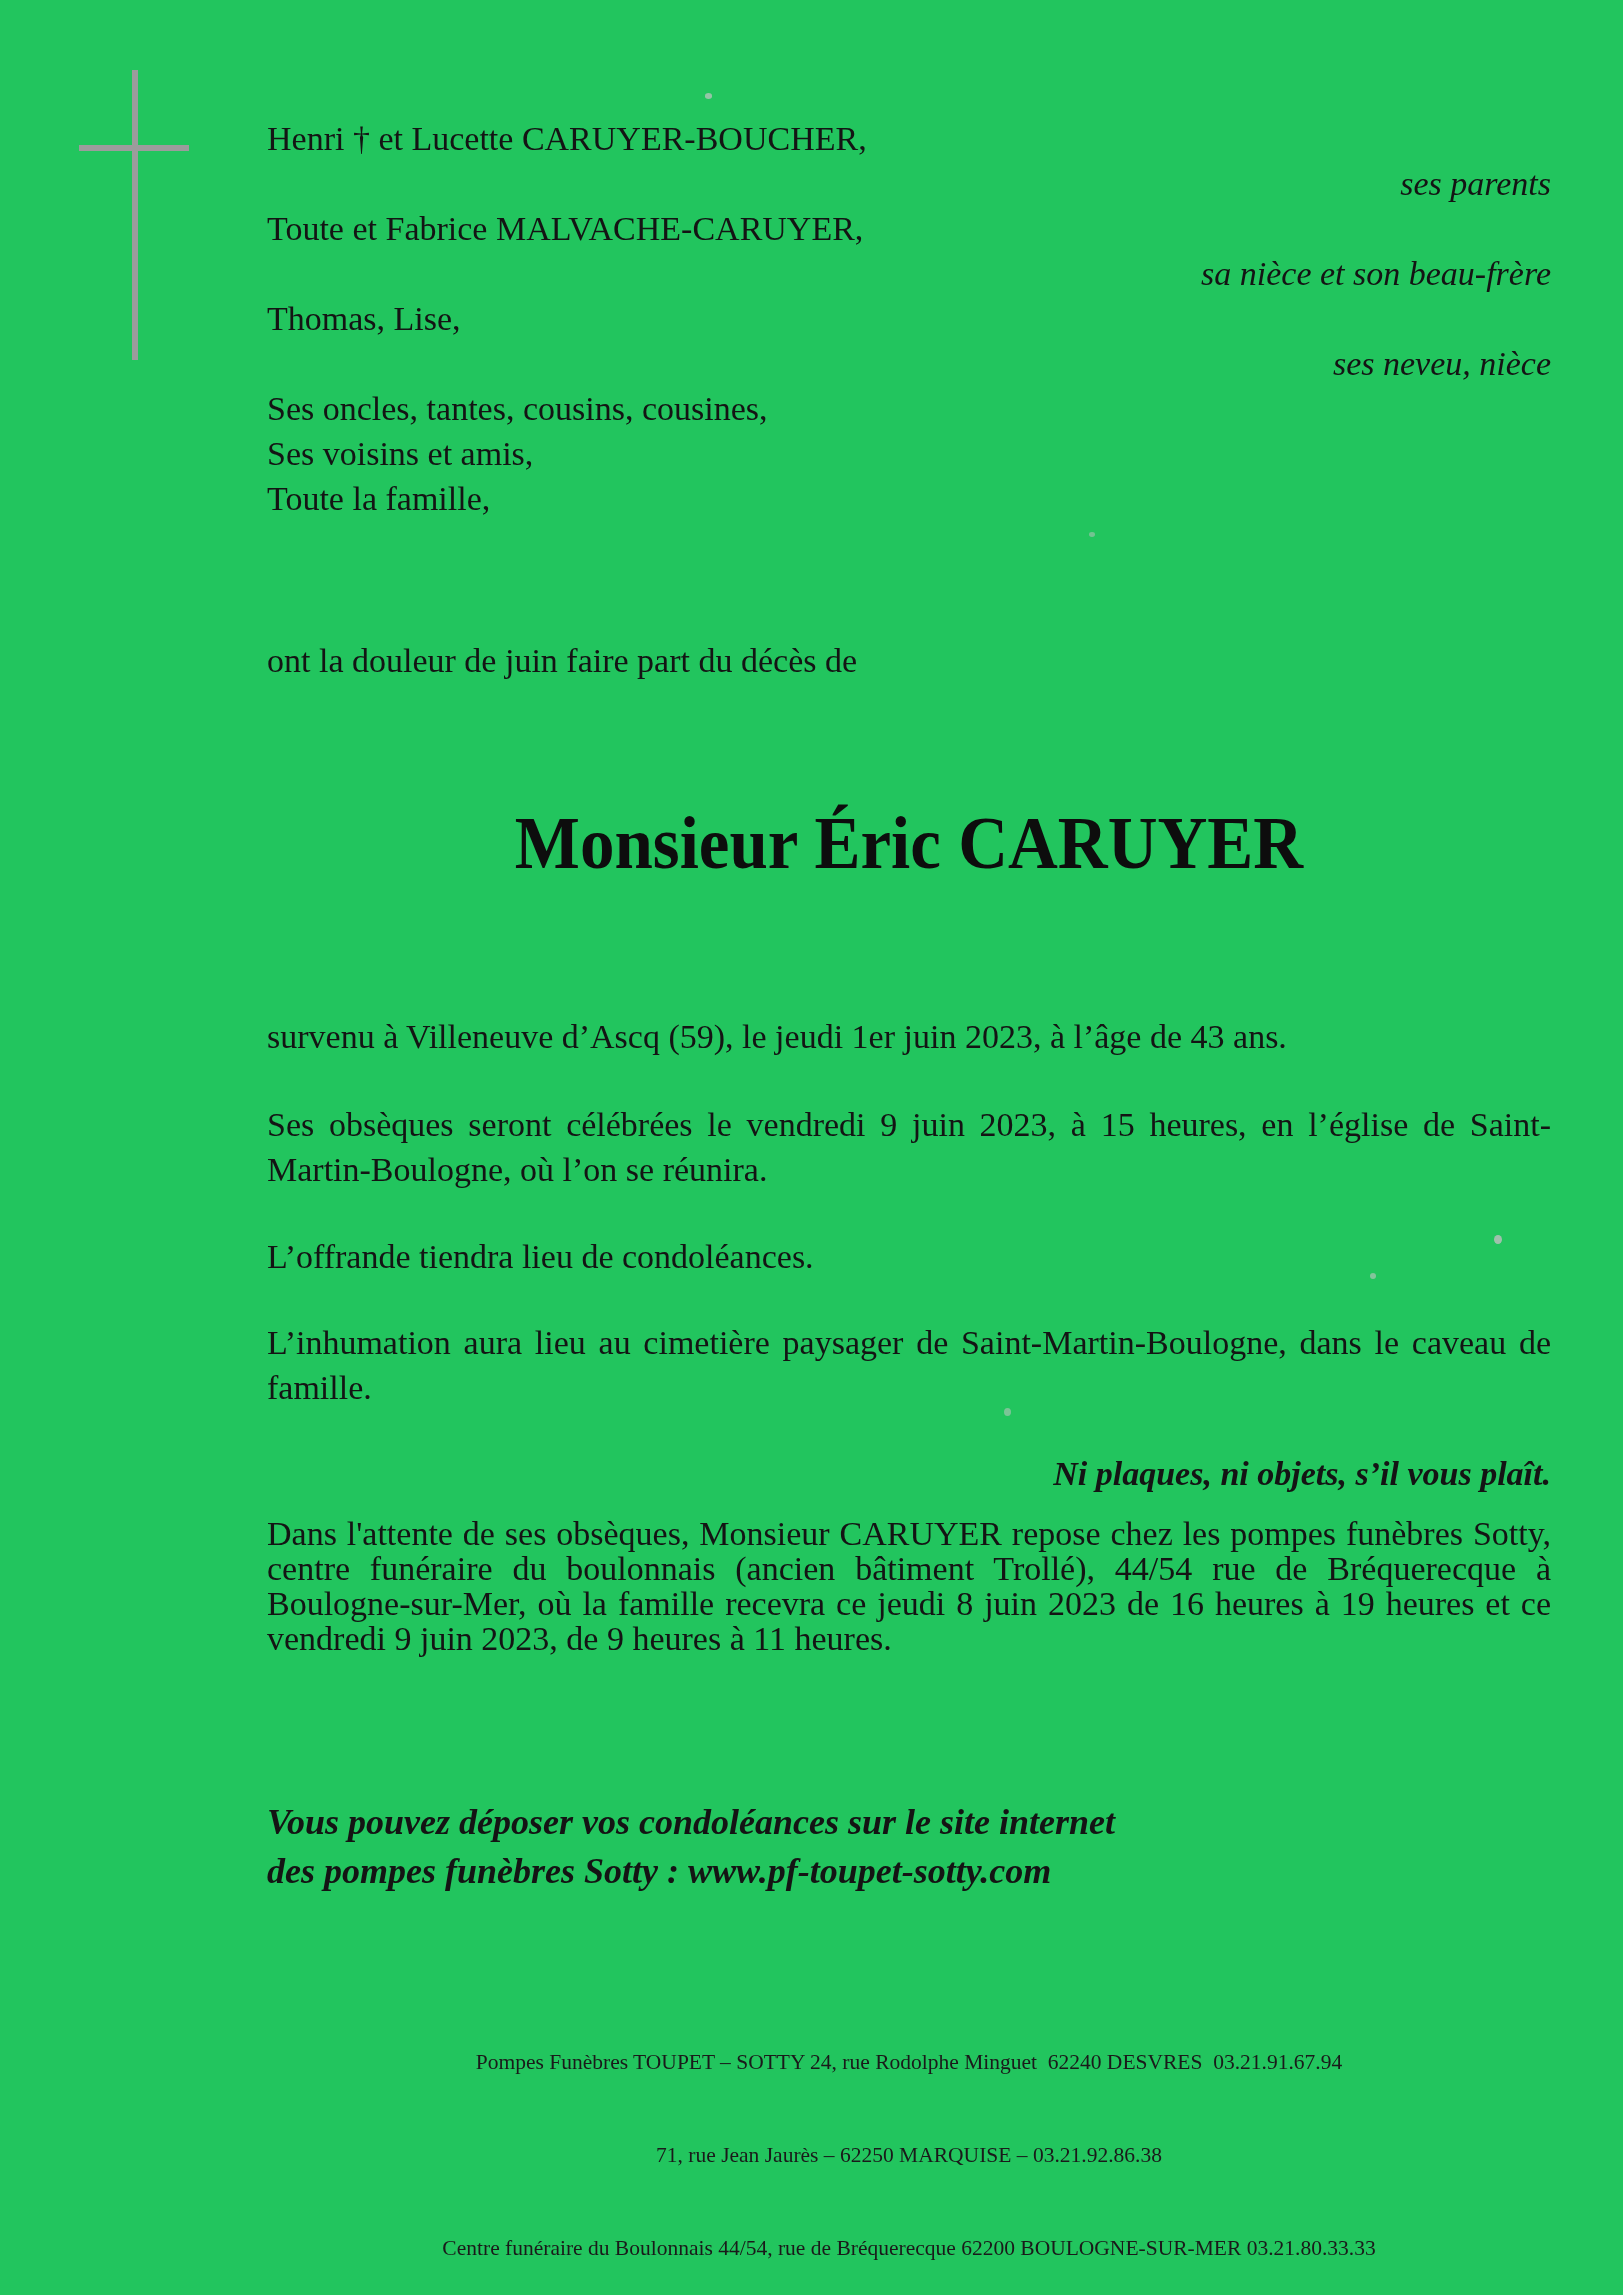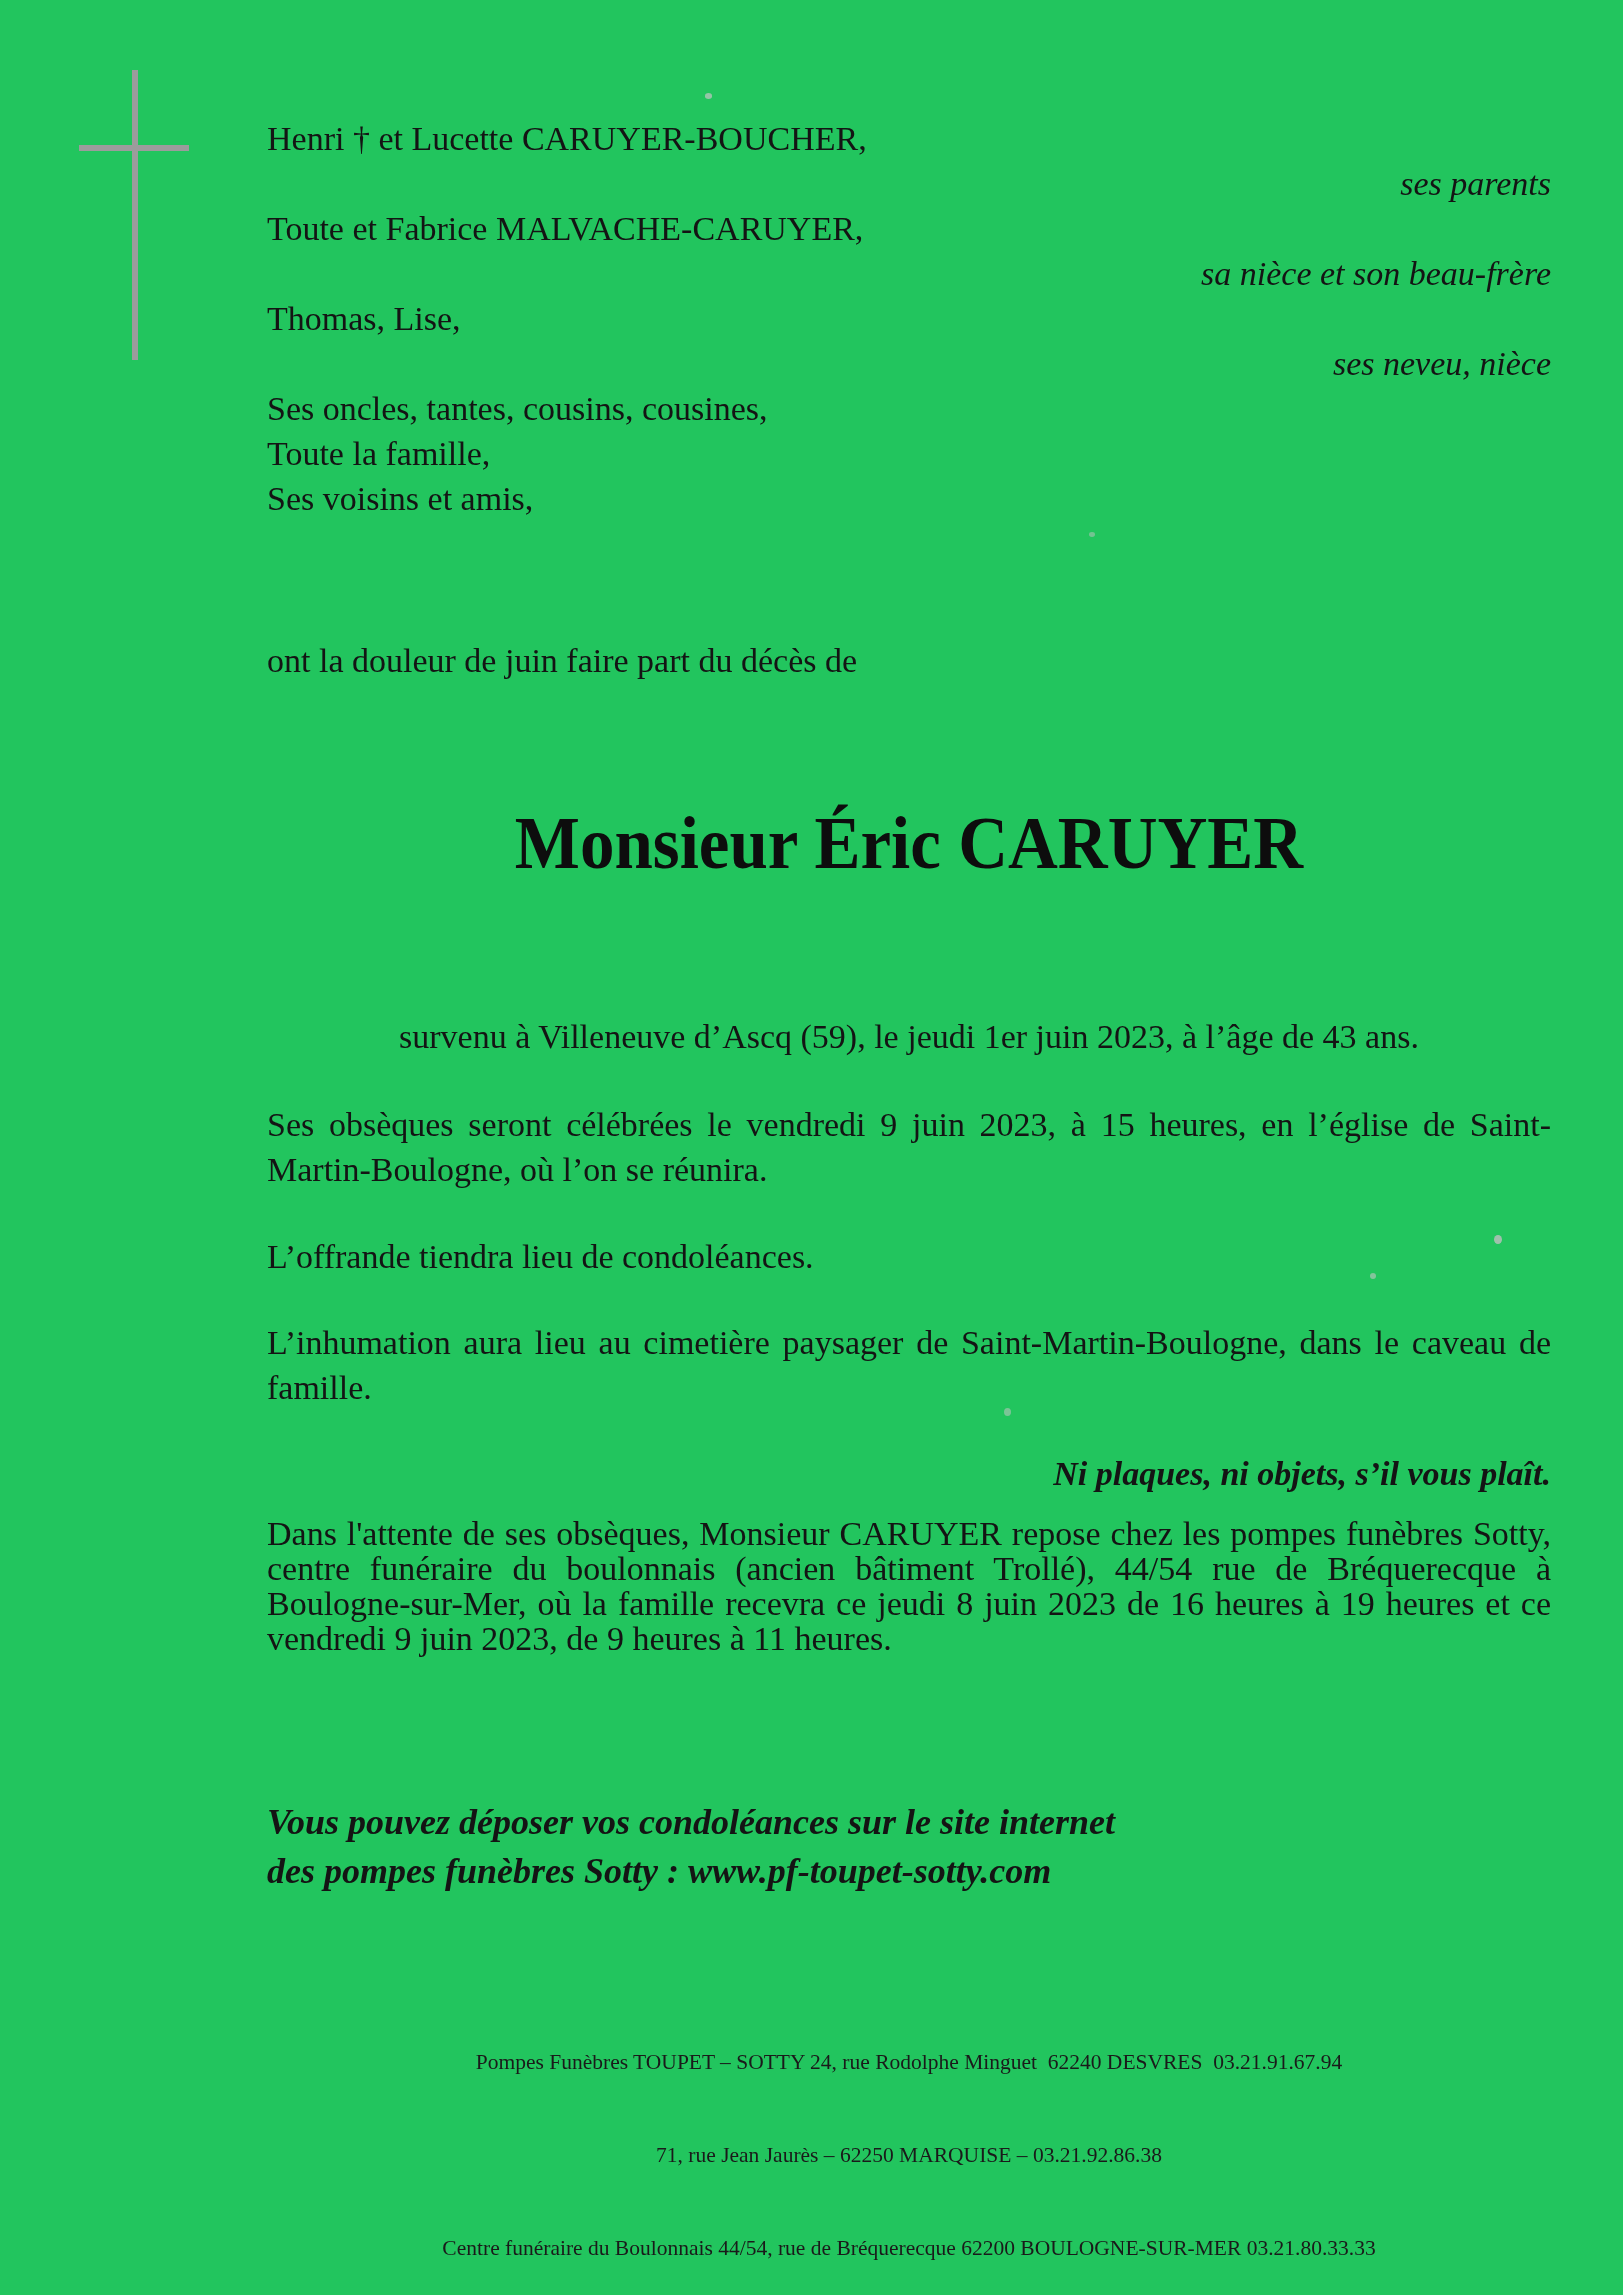--- a/index.html
+++ b/index.html
@@ -37,21 +37,21 @@
     font-weight:700;
     font-size:75px;
     line-height:80px;
     white-space:nowrap;
     transform:scaleX(0.92);
     transform-origin:50% 50%;
     color:#0d0d0d;
   }
 
   .p{font-size:34px;line-height:45px;}
-  .death{top:1014px;text-align:center;}
+  .death{top:1014px;}
   .funeral{top:1102px;text-align:justify;}
   .offering{top:1234px;}
   .burial{top:1320px;text-align:justify;}
   .noplaques{top:1451px;text-align:right;font-weight:700;font-style:italic;}
   .repose{top:1516px;text-align:justify;line-height:35px;}
 
   .condolences{
     top:1798px;
     font-weight:700;
     font-style:italic;
@@ -86,22 +86,22 @@
   <div class="speck s5"></div>
 
   <div class="block fam">
     <div>Henri † et Lucette CARUYER-BOUCHER,</div>
     <div class="rel">ses parents</div>
     <div>Toute et Fabrice MALVACHE-CARUYER,</div>
     <div class="rel">sa nièce et son beau-frère</div>
     <div>Thomas, Lise,</div>
     <div class="rel">ses neveu, nièce</div>
     <div>Ses oncles, tantes, cousins, cousines,</div>
+    <div>Ses voisins et amis,</div>
     <div>Toute la famille,</div>
-    <div>Ses voisins et amis,</div>
   </div>
 
   <div class="block intro">ont la douleur de juin faire part du décès de</div>
 
   <div class="block title">Monsieur Éric CARUYER</div>
 
   <div class="block p death">survenu à Villeneuve d’Ascq (59), le jeudi 1er juin 2023, à l’âge de 43 ans.</div>
 
   <div class="block p funeral">Ses obsèques seront célébrées le vendredi 9 juin 2023, à 15 heures, en l’église de Saint-Martin-Boulogne, où l’on se réunira.</div>
 

